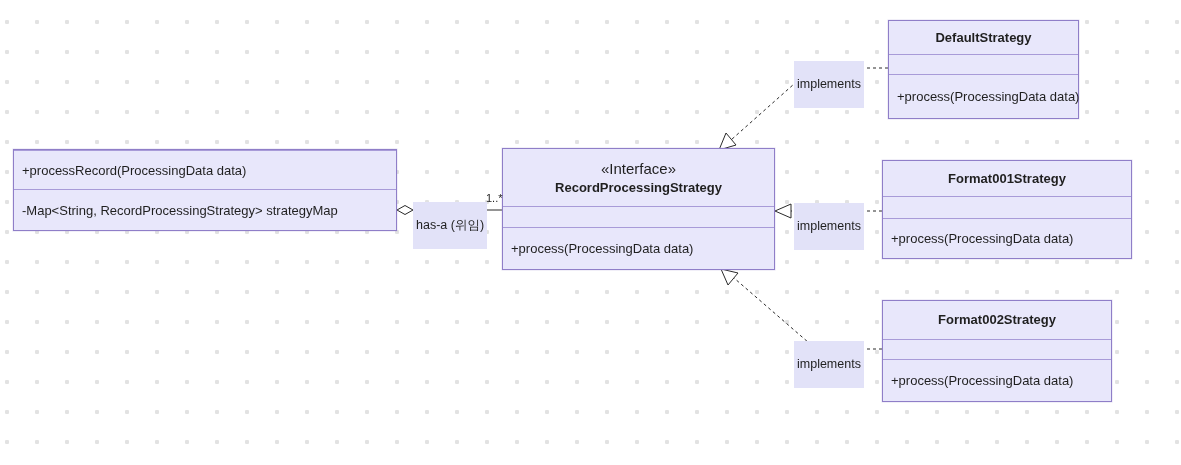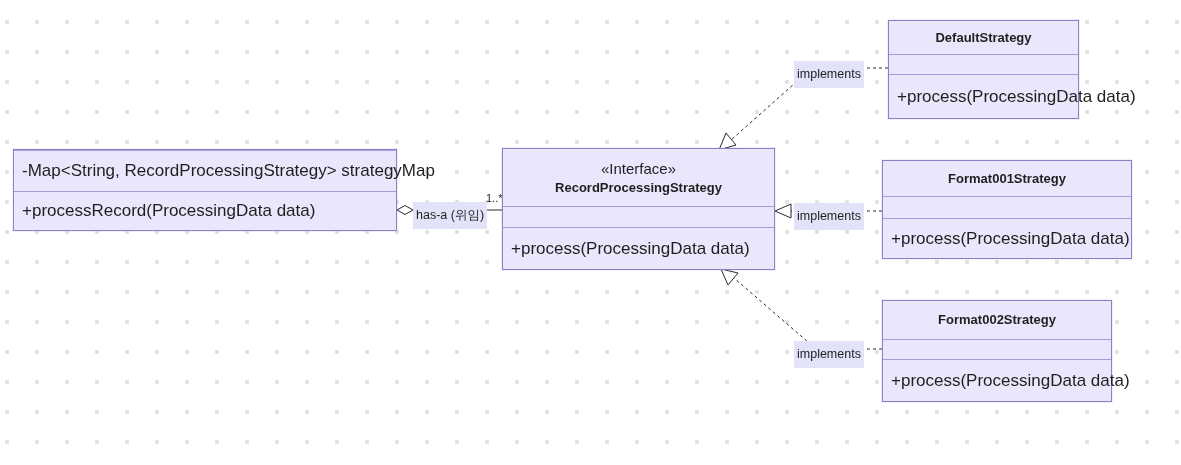--- a/index.html
+++ b/index.html
@@ -55,29 +55,29 @@
     font-weight: normal;
     font-size: 15px;
   }
   .compartment {
     border-top: 1px solid var(--divider);
     display: flex;
     flex-direction: column;
     justify-content: center;
   }
   .member {
-    font-size: 17px;
+    font-size: 13px;
     padding: 0 8px;
     white-space: nowrap;
   }
   .edge-label {
     position: absolute;
     font-size: 12.5px;
     line-height: 15px;
-    padding: 6px 3px;
+    padding: 16px 3px;
     background: var(--label-bg);
     color: var(--text);
     white-space: nowrap;
   }
   .multiplicity {
     position: absolute;
     font-size: 11px;
     line-height: 12px;
     color: var(--text);
     white-space: nowrap;
@@ -97,25 +97,25 @@
     <polygon class="hollow" points="719,150 726,133 736,145"></polygon>
 
     <path class="dashed" d="M882 211 L791 211"></path>
     <polygon class="hollow" points="775,211 791,204 791,218"></polygon>
 
     <path class="dashed" d="M882 349 L816 349 L734 278"></path>
     <polygon class="hollow" points="721,269 738,273 728,285"></polygon>
   </svg>
 
   <div class="uml-box" style="left:13px; top:149px; width:384px;">
+    <div class="compartment" style="height:39px">
+      <div class="member">+processRecord(ProcessingData data)</div>
+    </div>
     <div class="compartment" style="height:41px">
       <div class="member">-Map&lt;String, RecordProcessingStrategy&gt; strategyMap</div>
-    </div>
-    <div class="compartment" style="height:39px">
-      <div class="member">+processRecord(ProcessingData data)</div>
     </div>
   </div>
 
   <div class="uml-box" style="left:502px; top:148px; width:273px;">
     <div class="uml-title" style="height:57px">
       <span class="stereotype">«Interface»</span>
       <span>RecordProcessingStrategy</span>
     </div>
     <div class="compartment" style="height:21px"></div>
     <div class="compartment" style="height:42px">

